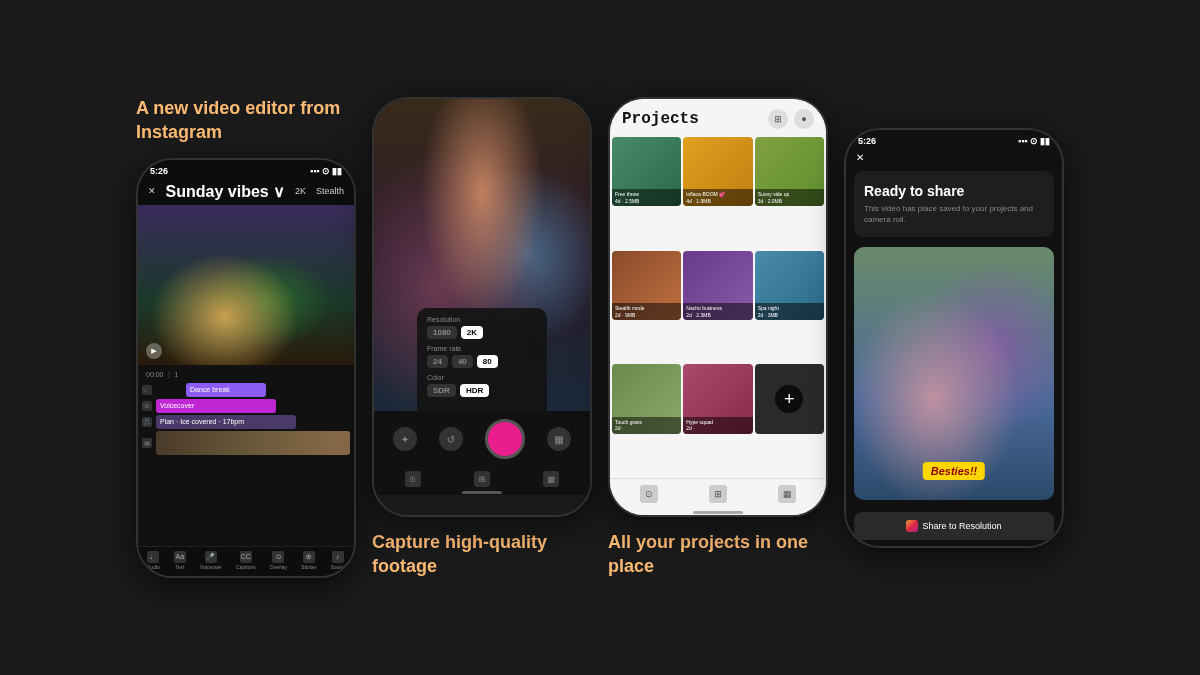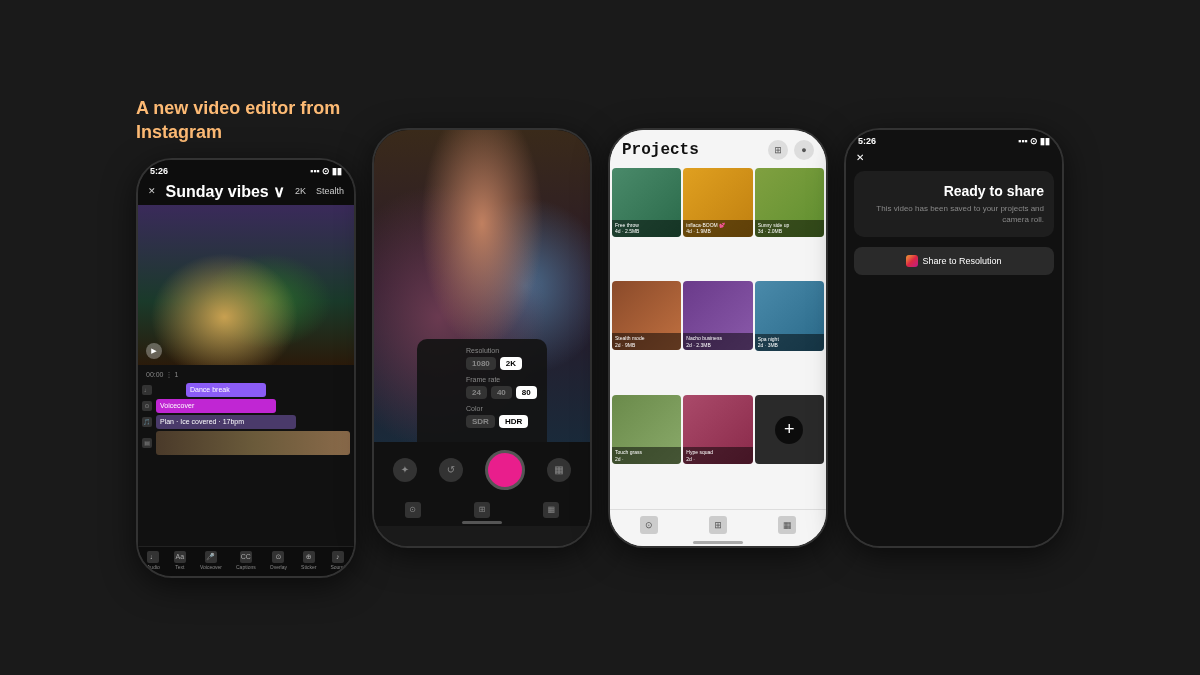--- a/index.html
+++ b/index.html
@@ -196,21 +196,20 @@
       bottom: 0;
       left: 50%;
       transform: translateX(-50%);
       width: 130px;
       background: rgba(20,20,20,0.92);
       border-radius: 10px 10px 0 0;
       padding: 8px 10px;
     }
     .settings-row {
       margin-bottom: 6px;
-      margin-left: 39px;
     }
     .settings-label {
       font-size: 7px;
       color: #888;
       margin-bottom: 3px;
     }
     .settings-options {
       display: flex;
       gap: 4px;
     }
@@ -410,21 +409,21 @@
     .export-x-btn {
       font-size: 10px;
       color: #fff;
       padding: 4px 10px;
     }
     .export-ready-section {
       background: #1e1e1e;
       margin: 4px 8px;
       border-radius: 10px;
       padding: 12px 10px;
-      text-align: right;
+      text-align: left;
     }
     .export-ready-title {
       font-size: 14px;
       font-weight: 700;
       color: #fff;
       margin-bottom: 4px;
     }
     .export-ready-sub {
       font-size: 8px;
       color: #888;
@@ -603,20 +602,22 @@
         <div class="cam-tab-bar">
           <div class="cam-tab">⊙</div>
           <div class="cam-tab">⊞</div>
           <div class="cam-tab">▦</div>
         </div>
         <div class="home-indicator-cam">
           <div class="home-bar-cam"></div>
         </div>
       </div>
     </div>
+    <div class="caption">Capture high-quality
+footage</div>
   </div>
 
   <div class="phone-card">
     <div class="phone-frame">
       <div class="phone3-screen">
         <div class="projects-header">
           <span class="projects-title">Projects</span>
           <div class="projects-icons">
             <div class="proj-icon">⊞</div>
             <div class="proj-icon">●</div>
@@ -678,34 +679,39 @@
         <div class="proj-tab-bar">
           <div class="proj-tab">⊙</div>
           <div class="proj-tab">⊞</div>
           <div class="proj-tab">▦</div>
         </div>
         <div class="proj-home-indicator">
           <div class="proj-home-bar"></div>
         </div>
       </div>
     </div>
+    <div class="caption">All your projects
+in one place</div>
   </div>
 
   <div class="phone-card">
     <div class="phone-frame">
       <div class="phone4-screen">
         <div class="export-status-bar">
           <span>5:26</span>
           <span>▪▪▪ ⊙ ▮▮</span>
         </div>
         <div class="export-x-btn">✕</div>
         <div class="export-ready-section">
           <div class="export-ready-title">Ready to share</div>
-          <div class="export-ready-sub">This video has been saved to your projects
+          <div class="export-ready-sub">This video has place saved to your projects
 and camera roll.</div>
+        </div>
+        <div class="export-video-thumb">
+          <div class="besties-badge">Besties!!</div>
         </div>
         <div class="share-btn">
           <div class="share-ig-icon"></div>
           <span>Share to Resolution</span>
         </div>
       </div>
     </div>
   </div>
 
 </div>

